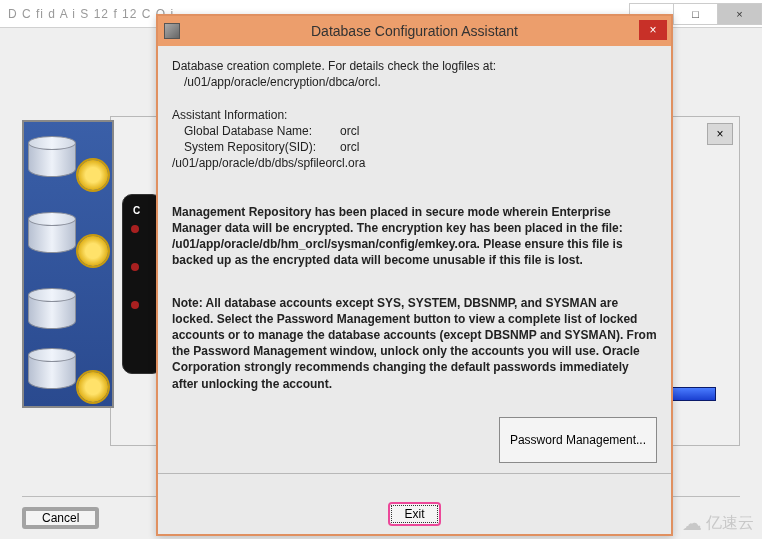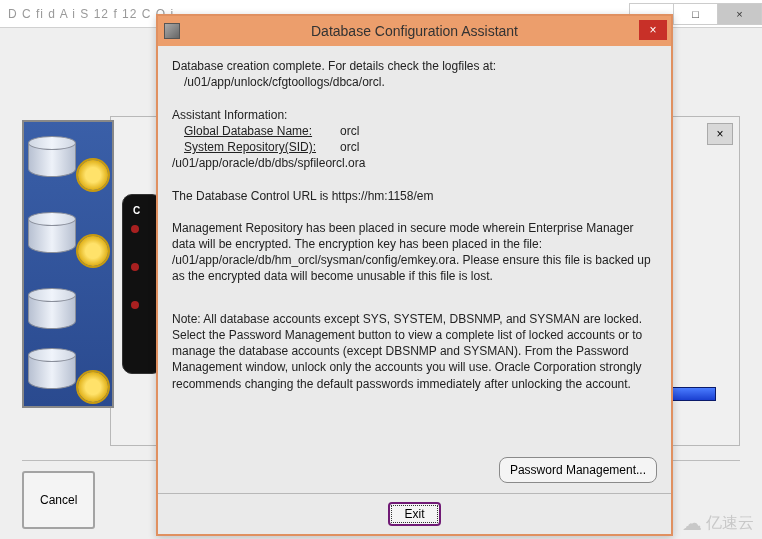--- a/index.html
+++ b/index.html
@@ -153,24 +153,24 @@
   .cancel-row {
     position: absolute;
     left: 22px;
     bottom: 10px;
     width: 718px;
     border-top: 1px solid #bcbcbc;
     padding-top: 10px;
     display: flex;
   }
   .btn {
-    padding: 20px 16px;
+    padding: 0 16px;
     font-size: 12px;
     background: #f4f4f4;
-    border: 2px solid #a3a3a3;
+    border: 4px solid #a3a3a3;
     border-radius: 3px;
     cursor: pointer;
   }
 
   
   .dialog {
     position: absolute;
     left: 156px;
     top: 14px;
     width: 517px;
@@ -211,53 +211,54 @@
     cursor: pointer;
   }
   .dialog-body {
     flex: 1;
     padding: 12px 14px 8px 14px;
     font-size: 12px;
     color: #222;
     line-height: 1.35;
     overflow: hidden;
   }
-  .dialog-body p { margin-bottom: 10px; }
+  .dialog-body p { margin-bottom: 10px; font-weight: bold; }
   .indent { padding-left: 12px; }
   .info-row { display: flex; }
-  .info-label { width: 168px; padding-left: 12px; text-decoration: underline; }
+  .info-label { width: 168px; padding-left: 12px; }
   .info-value { flex: 1; }
   .pm-row {
     display: flex;
     justify-content: flex-end;
     padding: 4px 14px 10px 0;
   }
   .pm-btn {
-    padding: 5px 10px;
+    padding: 15px 10px;
     font-size: 12px;
     background: #f4f4f4;
     border: 1px solid #8a8a8a;
-    border-radius: 8px;
+    border-radius: 0;
     cursor: pointer;
   }
   .dialog-footer {
     border-top: 1px solid #b8b8b8;
     padding: 8px 0;
     display: flex;
     justify-content: center;
   }
   .exit-btn {
     padding: 3px 14px;
     font-size: 12px;
     background: #f4f4f4;
-    border: 2px solid #701a75;
+    border: 2px solid #ec4899;
     border-radius: 4px;
     cursor: pointer;
     outline: 1px dotted #333;
     outline-offset: -4px;
+    margin-top: 20px;
   }
 
   
   .watermark {
     position: absolute;
     right: 8px;
     bottom: 4px;
     font-size: 16px;
     color: #c8c8c8;
     display: flex;
@@ -325,36 +326,35 @@
 
 <div class="dialog">
   <div class="dialog-titlebar">
     <div class="dialog-icon"></div>
     <span class="dialog-title">Database Configuration Assistant</span>
     <div class="dialog-close">×</div>
   </div>
 
   <div class="dialog-body">
     <div>Database creation complete. For details check the logfiles at:</div>
-    <div class="indent">/u01/app/unlock/cfgtoollogs/dbca/orcl.</div>
+    <div class="indent">/u01/app/oracle/encryption/dbca/orcl.</div>
     <br>
     <div>Assistant Information:</div>
     <div class="info-row">
       <span class="info-label">Global Database Name:</span>
       <span class="info-value">orcl</span>
     </div>
     <div class="info-row">
       <span class="info-label">System Repository(SID):</span>
       <span class="info-value">orcl</span>
     </div>
     <div class="info-row">
       <span class="info-value">/u01/app/oracle/db/dbs/spfileorcl.ora</span>
     </div>
     <br>
-    <div>The Database Control URL is https://hm:1158/em</div>
     <br>
     <p>Management Repository has been placed in secure mode wherein Enterprise Manager data will be encrypted.  The encryption key has been placed in the file: /u01/app/oracle/db/hm_orcl/sysman/config/emkey.ora.   Please ensure this file is backed up as the encrypted data will become unusable if this file is lost.</p>
     <br>
     <p>Note: All database accounts except SYS, SYSTEM, DBSNMP, and SYSMAN are locked. Select the Password Management button to view a complete list of locked accounts or to manage the database accounts (except DBSNMP and SYSMAN). From the Password Management window, unlock only the accounts you will use. Oracle Corporation strongly recommends changing the default passwords immediately after unlocking the account.</p>
   </div>
 
   <div class="pm-row">
     <button class="pm-btn">Password Management...</button>
   </div>
 

